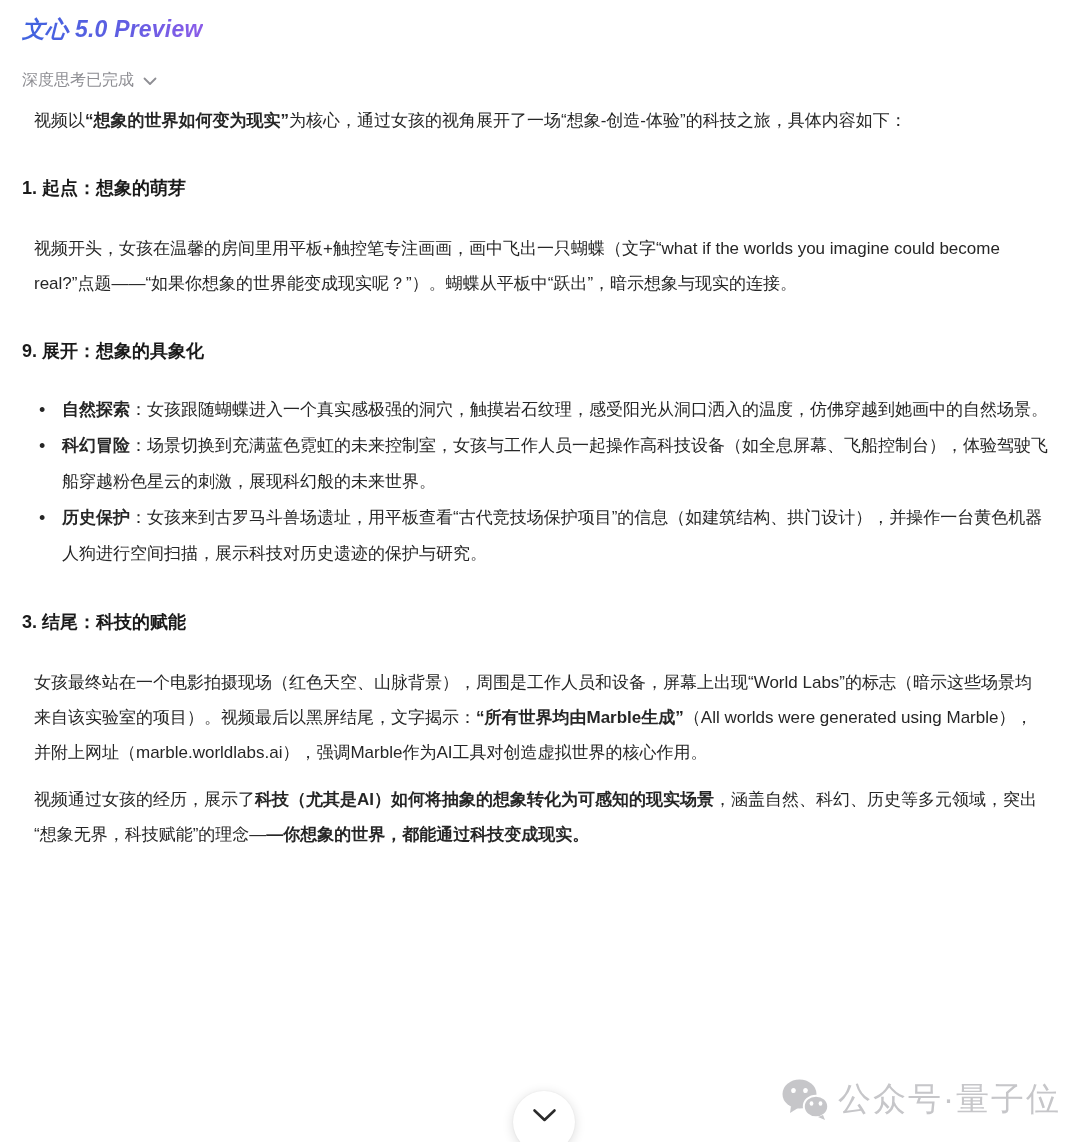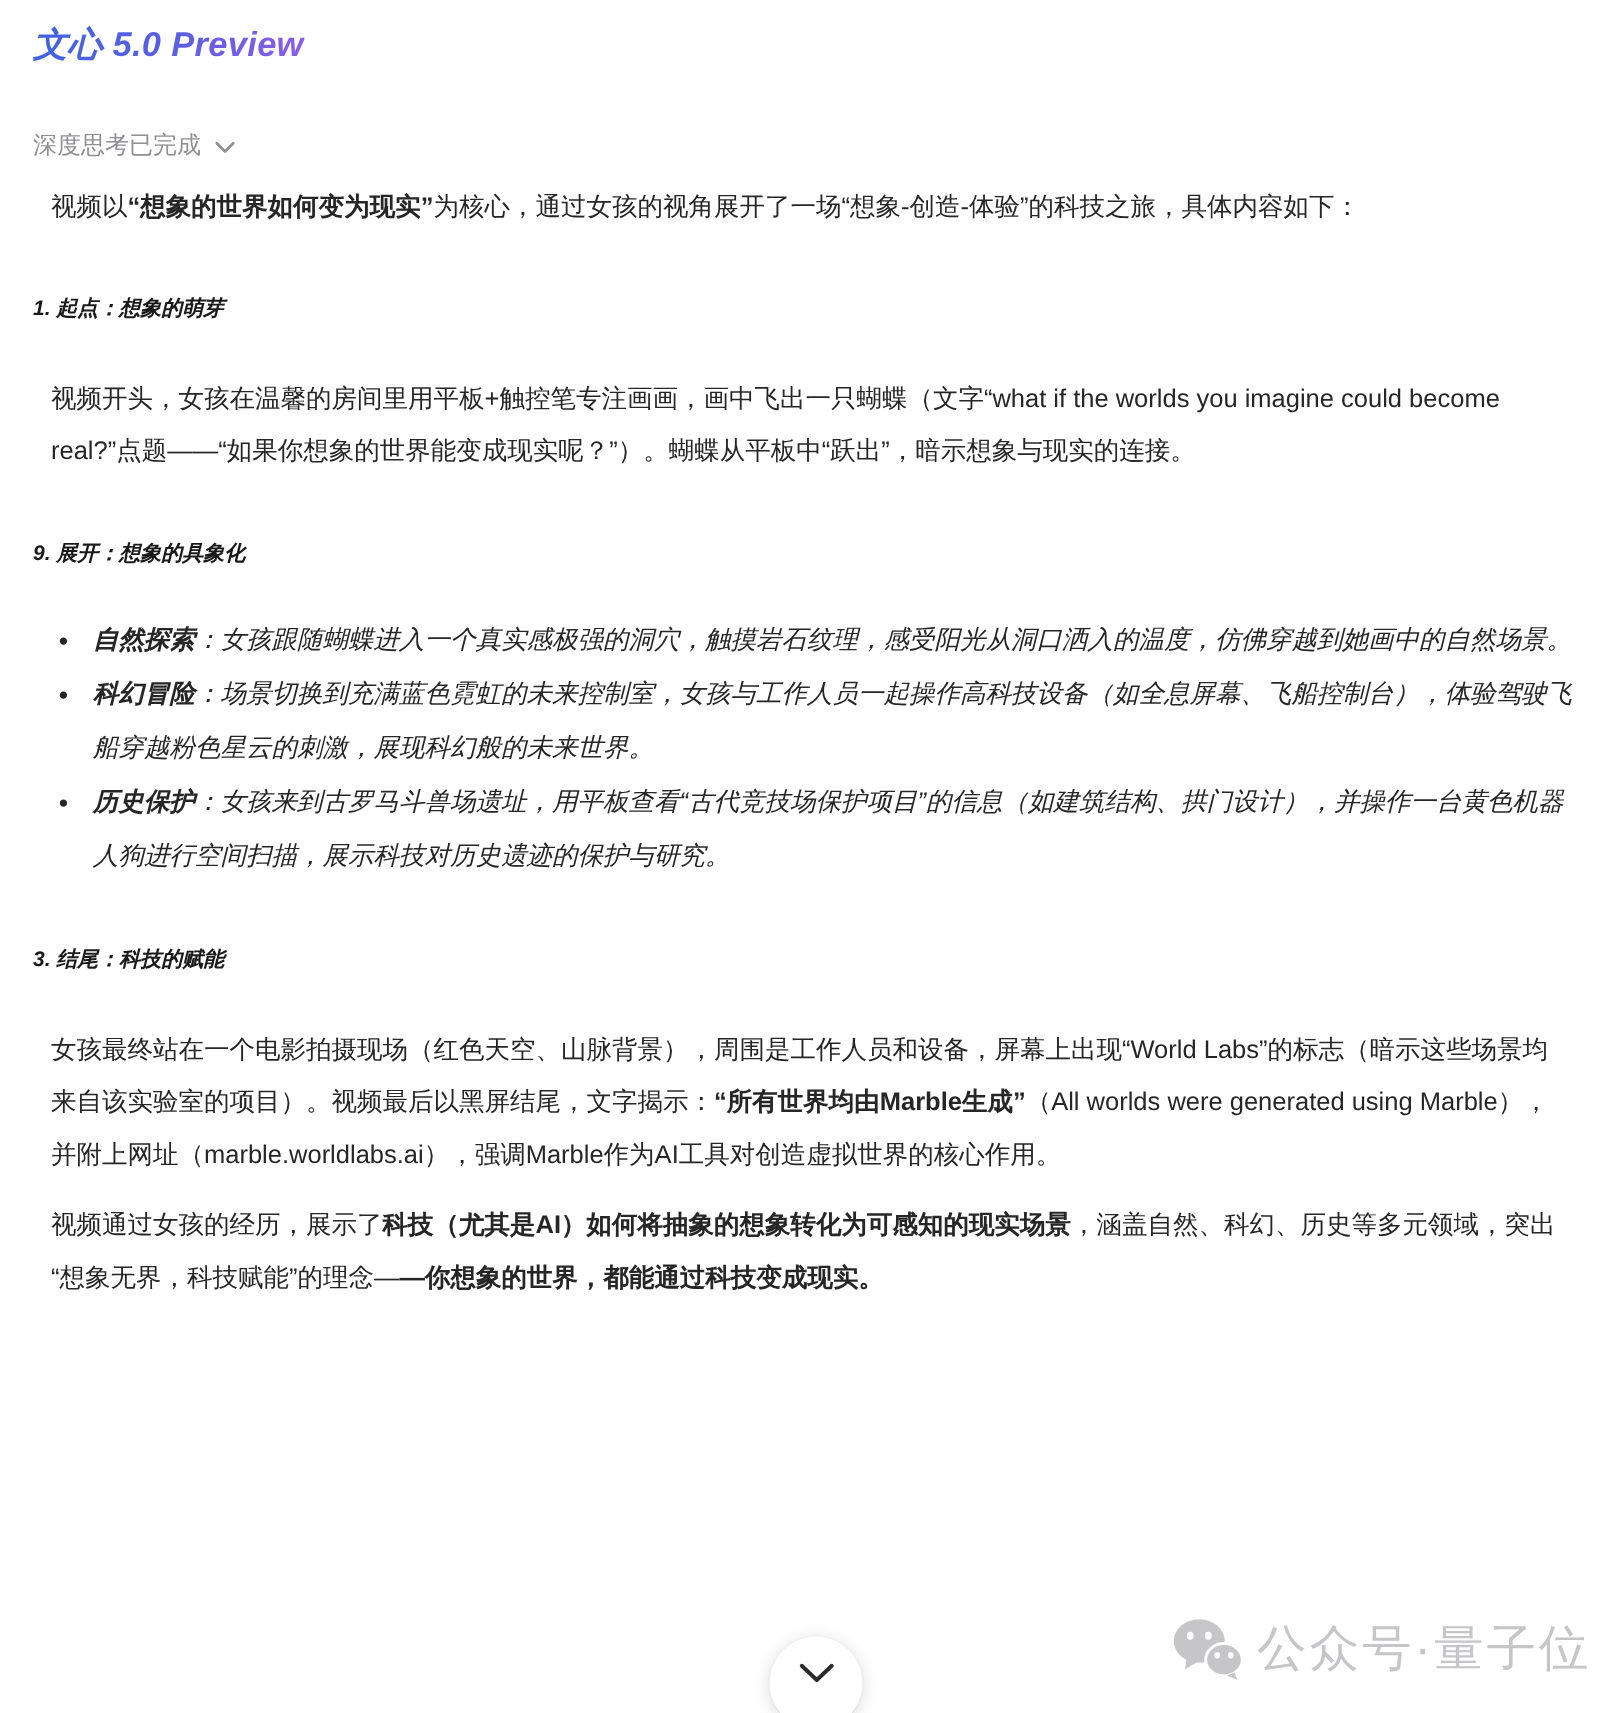--- a/index.html
+++ b/index.html
@@ -21,53 +21,51 @@
     font-weight: 600;
     letter-spacing: 0.2px;
     background: linear-gradient(90deg, #3F63DF 0%, #5F5EE2 55%, #8B5CE8 100%);
     -webkit-background-clip: text;
     background-clip: text;
     color: transparent;
     text-align: center;
   }
 
   .thinking-row {
-    margin-top: 42px;
+    margin-top: 25px;
     display: flex;
     align-items: center;
     gap: 9px;
     font-size: 16px;
     color: #8E8E93;
     cursor: pointer;
     width: fit-content;
   }
   .thinking-row svg { display: block; margin-top: 2px; }
 
   p.body {
     font-size: 17px;
     line-height: 35px;
     margin: 12px;
   }
   .intro { margin-top: 27px; }
 
   h3.sec {
-    font-size: 14px;
+    font-size: 18px;
     line-height: 25px;
     font-weight: 700;
     color: #1a1a1a;
     margin: 38px 0 0 0;
-    font-style: italic;
   }
   h3.sec + p.body { margin-top: 30px; }
 
   ul.bullets {
     list-style: none;
     margin: 28px 0 0 0;
     padding: 0;
-    font-style: italic;
   }
   ul.bullets li {
     position: relative;
     padding-left: 40px;
     font-size: 17px;
     line-height: 36px;
   }
   ul.bullets li + li { }
   ul.bullets li::before {
     content: "•";

